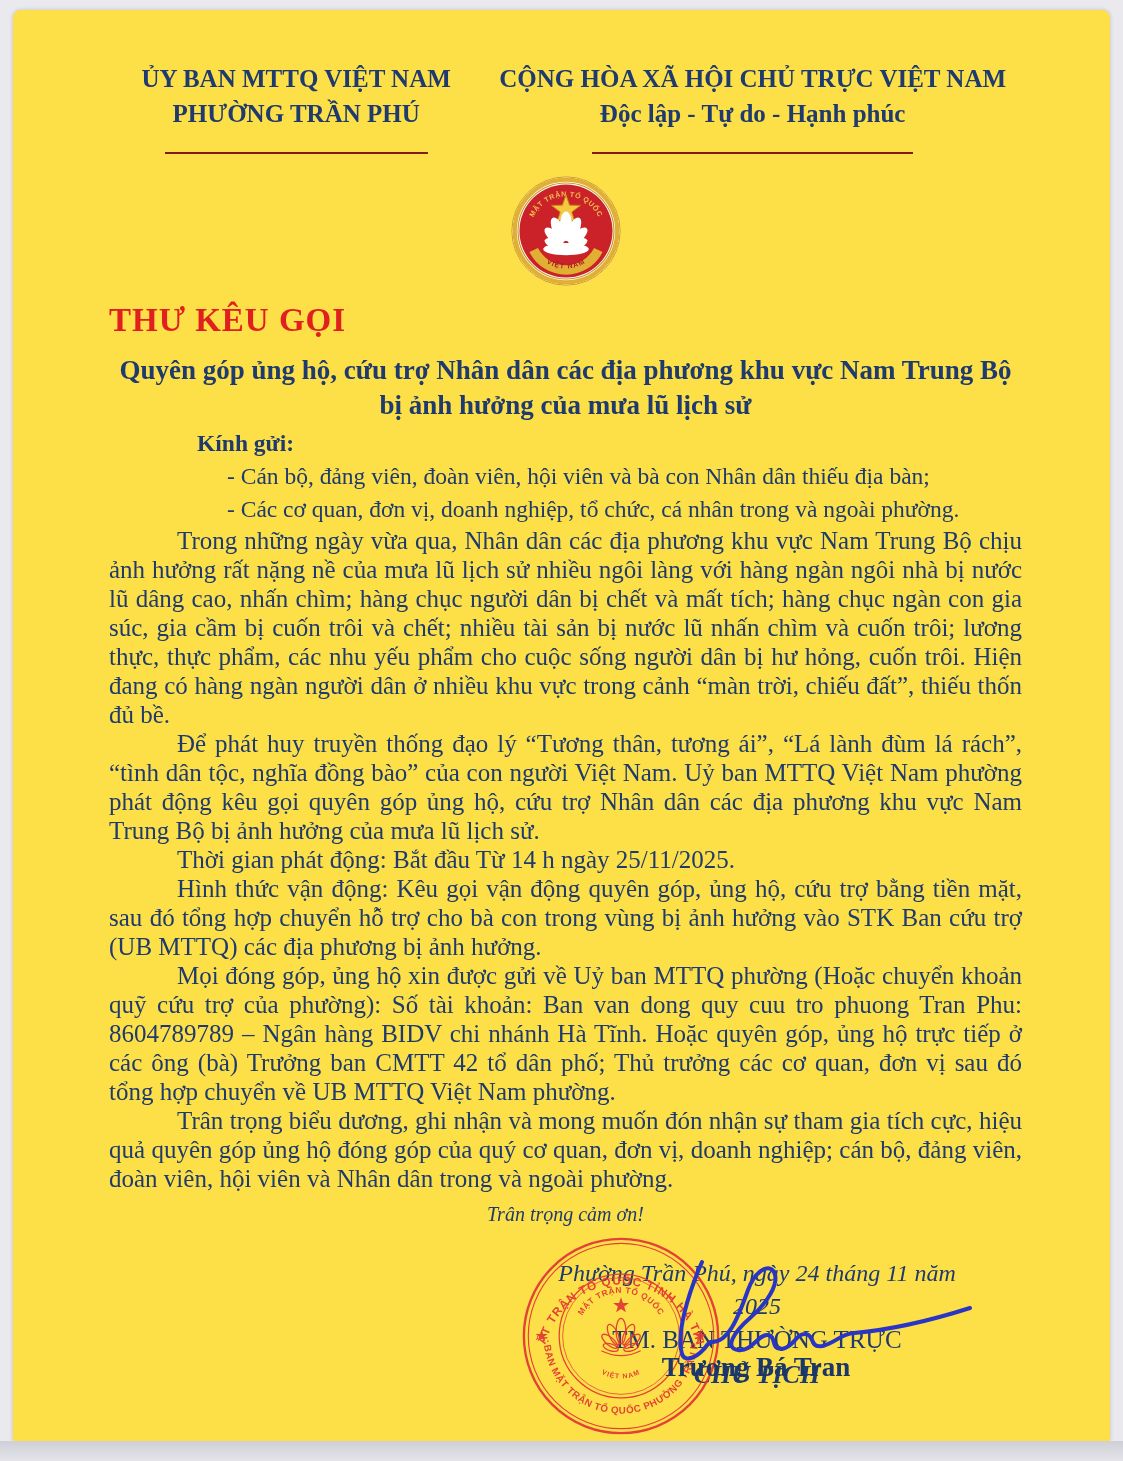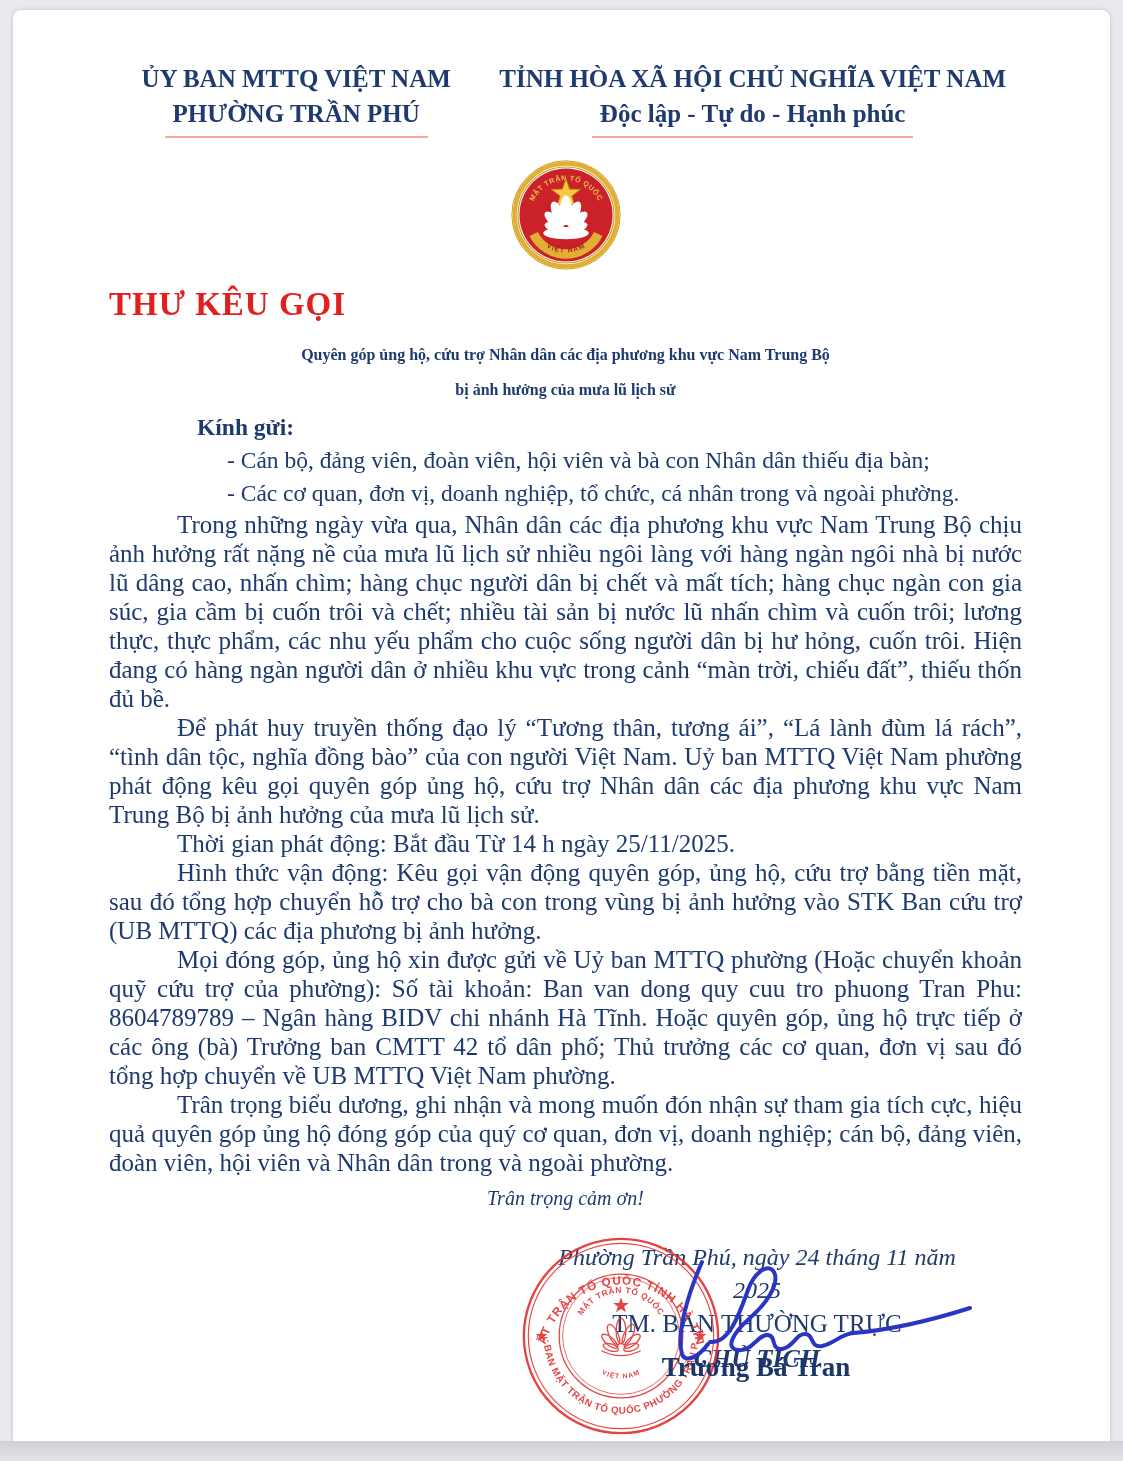--- a/index.html
+++ b/index.html
@@ -9,32 +9,32 @@
     background:#e9e9ee;
     font-family:"Liberation Serif","DejaVu Serif",serif;
     overflow:hidden;
   }
   .bottom-bar{
     position:absolute; left:0; right:0; top:1441px; height:20px;
     background:linear-gradient(#cfcfd7,#e4e4ea);
   }
   .doc{
     position:absolute; left:13px; top:10px; width:1097px; height:1431px;
-    background:#ffffff; border-radius:8px 8px 0 0;
+    background:#fde047; border-radius:8px 8px 0 0;
     box-shadow:0 0 4px rgba(0,0,0,.18);
   }
   .content{ padding:52px 88px 0 96px; color:#1e3a6e; }
   .hdr{ display:flex; }
   .hdr-left{ width:41%; text-align:center; font-weight:bold; font-size:25px; line-height:1.38; }
   .hdr-right{ width:59%; text-align:center; font-weight:bold; font-size:25px; line-height:1.38; }
-  .u{ display:inline-block; border-bottom:2px solid #fca5a5; padding:0 8px 5px 8px; }
+  .u{ display:inline-block; border-bottom:2px solid #7f1d1d; padding:0 8px 21px 8px; }
   .emblem-wrap{ text-align:center; margin-top:20px; }
   .emblem-wrap svg{ width:114px; height:114px; }
   .title{ color:#e11f1f; font-weight:bold; font-size:33px; margin-top:10px; letter-spacing:1px; }
-  .subtitle{ text-align:center; font-weight:bold; font-size:16px; line-height:35px; margin-top:14px; }
+  .subtitle{ text-align:center; font-weight:bold; font-size:27px; line-height:35px; margin-top:14px; }
   .salutation{ font-weight:bold; font-size:23.5px; line-height:33px; margin-left:88px; margin-top:4px; }
   .recipient{ font-size:23.5px; line-height:33px; margin-left:118px; }
   .para{ font-size:25px; line-height:29px; text-align:justify; text-indent:68px; }
   .closing{ text-align:center; font-style:italic; font-size:20px; line-height:33px; margin-top:5px; }
   .sign-block{ width:420px; margin:26px 55px 0 auto; text-align:center; }
   .place-date{ font-style:italic; font-size:24px; line-height:33px; }
   .authority{ font-size:25px; line-height:34px; }
   .signer-title{ font-size:26px; font-weight:bold; line-height:36px;font-style:italic; }
   .stamp{ position:absolute; left:505px; top:1223px; width:206px; height:206px; opacity:.92; }
   .signature{ position:absolute; left:645px; top:1246px; width:320px; height:112px; }
@@ -47,21 +47,21 @@
 
 <div class="doc">
   <div class="content">
 
     <div class="hdr">
       <div class="hdr-left">
         <div>ỦY BAN MTTQ VIỆT NAM</div>
         <div><span class="u">PHƯỜNG TRẦN PHÚ</span></div>
       </div>
       <div class="hdr-right">
-        <div>TỈNH HÒA XÃ HỘI CHỦ NGHĨA VIỆT NAM</div>
+        <div>CỘNG HÒA XÃ HỘI CHỦ TRỰC VIỆT NAM</div>
         <div><span class="u">Độc lập - Tự do - Hạnh phúc</span></div>
       </div>
     </div>
 
     <div class="emblem-wrap">
       <svg viewBox="0 0 120 120">
         <defs>
           <path id="em-t" d="M 24.5 49 A 37.5 37.5 0 0 1 95.5 49" fill="none"></path>
           <path id="em-b" d="M 28 82 A 38 38 0 0 0 92 82" fill="none"></path>
         </defs>

